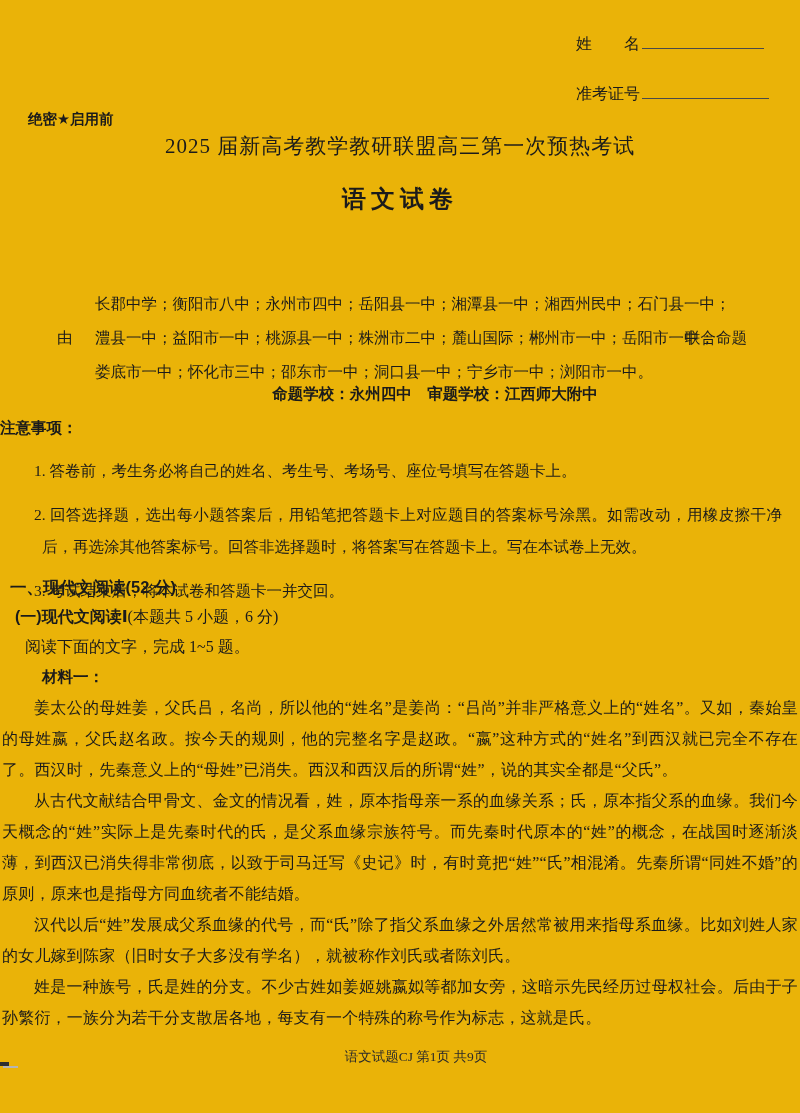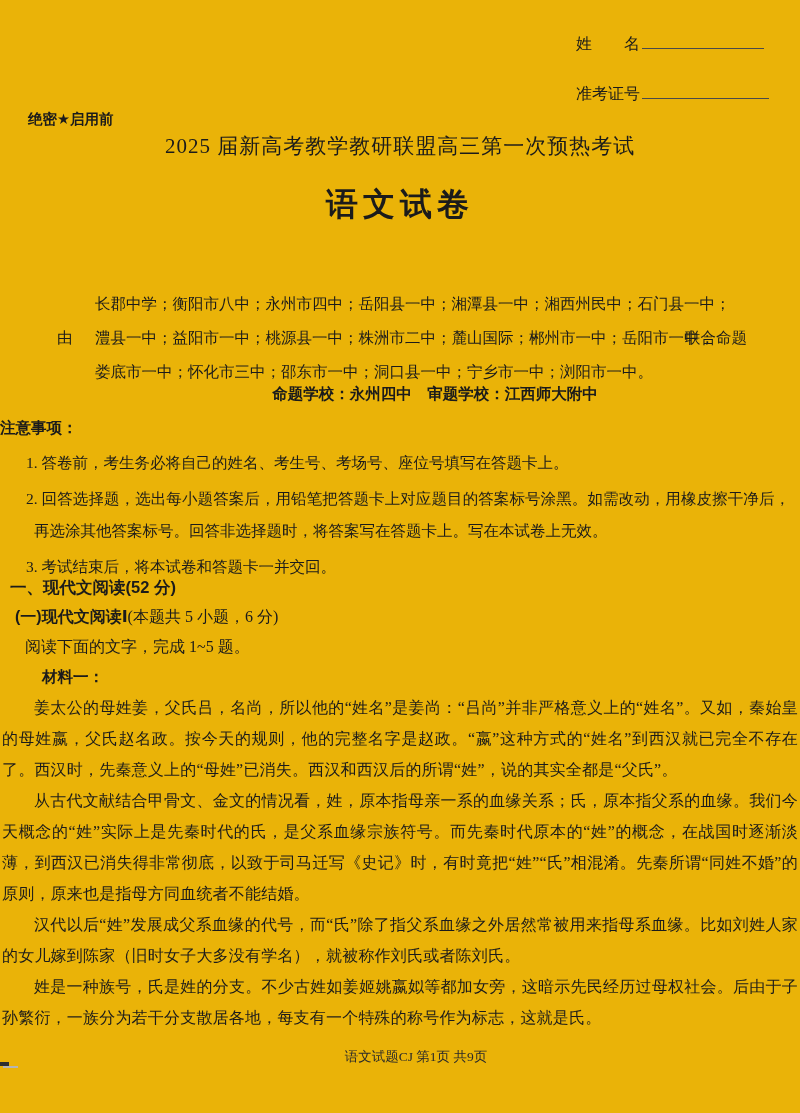--- a/index.html
+++ b/index.html
@@ -17,37 +17,37 @@
   .blank-line { display:inline-block; border-bottom:1.6px solid #4a4a4a; height:17px; vertical-align:baseline; margin-left:2px; }
   .blank-line.w1 { width:122px; }
   .blank-line.w2 { width:127px; }
 
   .secrecy { position:absolute; left:28px; top:110px; font-weight:700; font-size:14.5px; }
 
   .exam-title { position:absolute; top:132px; left:0; width:100%; text-align:center;
     font-size:21px; letter-spacing:1px; }
 
   .paper-title { position:absolute; top:183px; left:0; width:100%; text-align:center;
-    font-weight:700; font-size:32px; letter-spacing:5px; }
+    font-weight:700; font-size:24px; letter-spacing:5px; }
 
   
   .organizers { position:absolute; top:287px; left:0; width:800px; font-size:15.5px; }
   .org-by   { position:absolute; left:57px;  top:34px; height:34px; line-height:34px; }
   .org-joint{ position:absolute; left:685px; top:34px; height:34px; line-height:34px; }
   .org-lines{ margin:0 60px 0 95px; }
   .org-line { height:34px; line-height:34px; white-space:nowrap; }
 
   .setter-line { position:absolute; top:384px; left:0; width:100%; text-align:center;
     font-weight:700; font-size:15.5px;padding-left:35px; }
 
   
   .notices { position:absolute; top:412px; left:0; width:800px; }
   .notices-heading { font-weight:700; font-size:15.5px; height:31px; line-height:31px; }
   .notice-item { font-size:15.5px; line-height:32px; padding-left:30px; text-indent:-8px;
-    margin:4px; text-align:justify; padding-right:6px; }
+    margin:12px; text-align:justify; padding-right:6px; }
 
   
   .main { position:absolute; top:572px; left:0; width:800px; }
   .h-part  { margin-left:10px; height:30px; line-height:30px; font-weight:700; font-size:16.5px; }
   .h-sub   { margin-left:15px; height:30px; line-height:30px; font-size:16px; }
   .h-sub .hsub-bold { font-weight:700; }
   .instruction { margin-left:25px; height:30px; line-height:30px; font-size:16px; }
   .material-label { margin-left:42px; height:30px; line-height:30px; font-weight:700; font-size:15.5px; }
   .passage p { margin:0; font-size:16px; line-height:31px; text-align:justify;
     text-indent:2em; letter-spacing:0.2px; padding:0 2px; }

